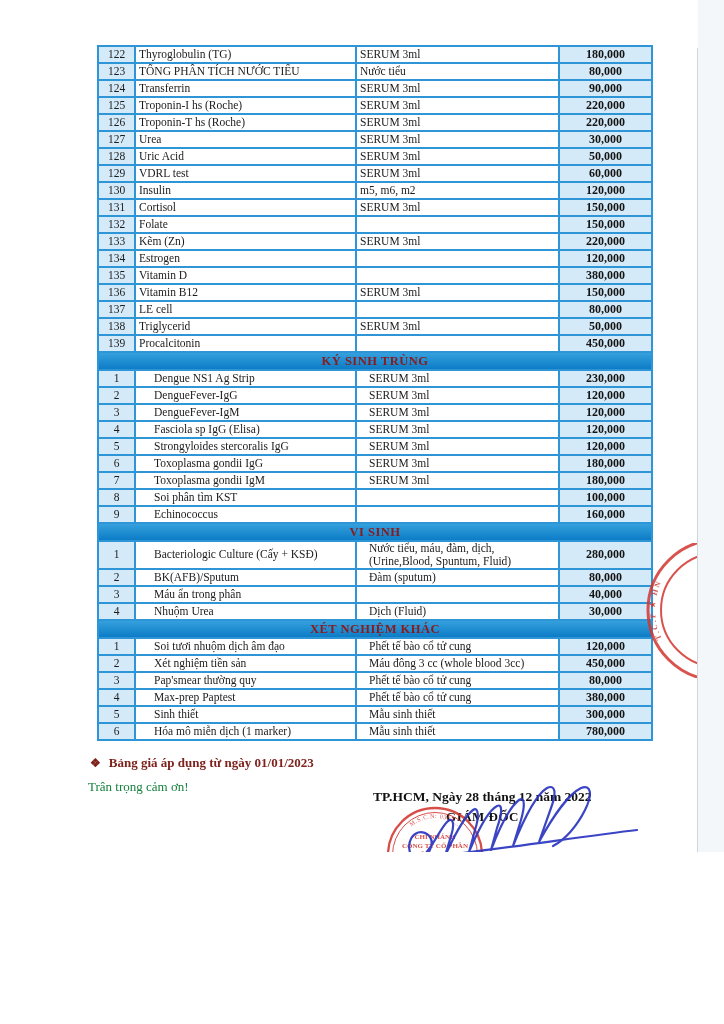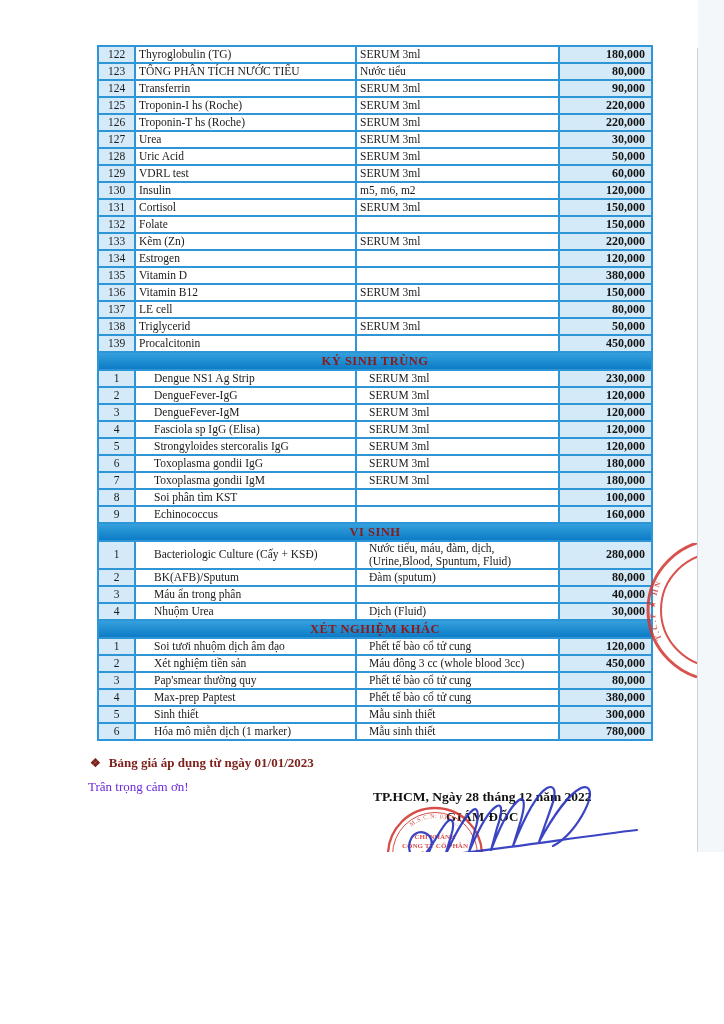--- a/index.html
+++ b/index.html
@@ -19,34 +19,34 @@
   .price-table td{
     border:2px solid var(--table-border,#2e96d6);
     vertical-align:middle;overflow:hidden;
     font-size:11.5px;line-height:1.12;
   }
   .price-table tr{height:17px;}
   td.no{width:33px;background:var(--cell-blue,#d5eaf8);text-align:center;}
   td.name{width:213px;padding:0 3px;}
   td.spec{width:195px;padding:0 3px;}
   td.price{
-    width:79px;background:var(--cell-blue,#d5eaf8);text-align:right;
+    width:79px;background:var(--cell-blue,#d5eaf8);text-align:center;
     padding:0 6px;font-weight:bold;font-size:12px;color:var(--price-text,#141414);
   }
   tr.indent td.name{padding-left:18px;border-radius:7px;}
   tr.indent td.spec{padding-left:12px;}
   td.section{
     background:linear-gradient(180deg,var(--section-bar-top,#35a0dd),var(--section-bar-bottom,#0d7cc6));
     color:var(--section-text,#8b1a1a);font-weight:bold;text-align:center;
     font-size:12.5px;letter-spacing:.5px;
   }
 
   .note{position:absolute;left:90px;top:755px;font-weight:bold;font-size:13px;color:var(--note-red,#7d221c);}
   .note .bullet{margin-right:8px;font-size:12px;}
-  .thanks{position:absolute;left:88px;top:779px;font-size:13px;color:#6d28d9;}
+  .thanks{position:absolute;left:88px;top:779px;font-size:13px;color:#15803d;}
   .dateline{position:absolute;left:373px;top:789px;font-weight:bold;font-size:13.5px;color:#111;}
   .director-title{position:absolute;left:375px;top:809px;width:215px;text-align:center;font-weight:bold;font-size:13px;color:#111;letter-spacing:.5px;}
   .director-name{position:absolute;left:375px;top:870px;width:215px;text-align:center;font-weight:bold;font-size:19px;color:#111;letter-spacing:.5px;}
 
   .stamp-svg{position:absolute;left:375px;top:800px;}
   .sign-svg{position:absolute;left:385px;top:778px;}
   .edge-stamp-svg{position:absolute;left:630px;top:543px;}
   svg text{font-family:"Liberation Serif","DejaVu Serif",serif;}
 </style>
 </head>

